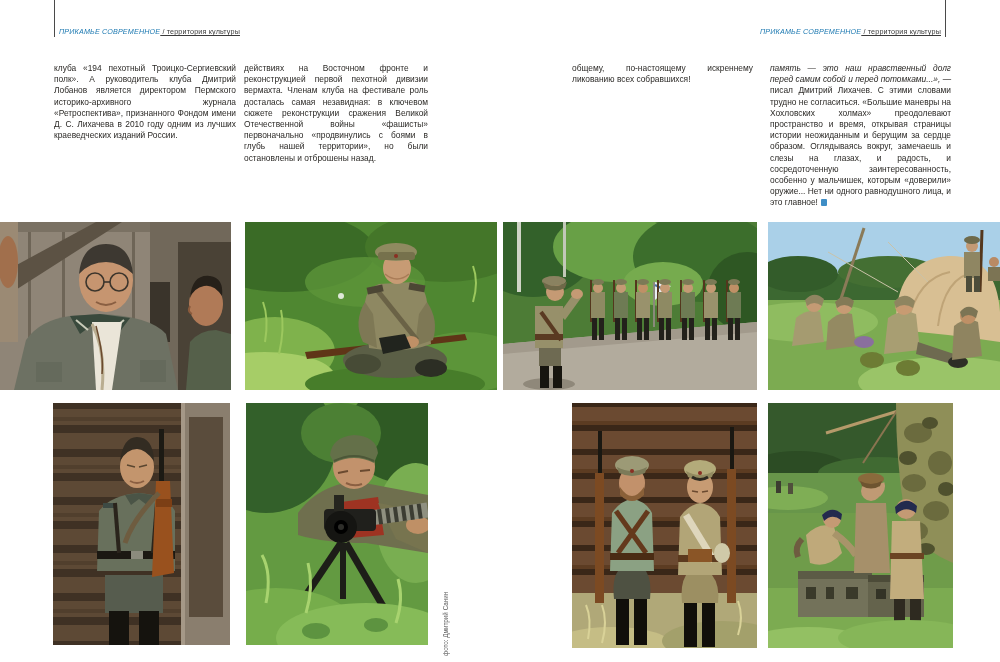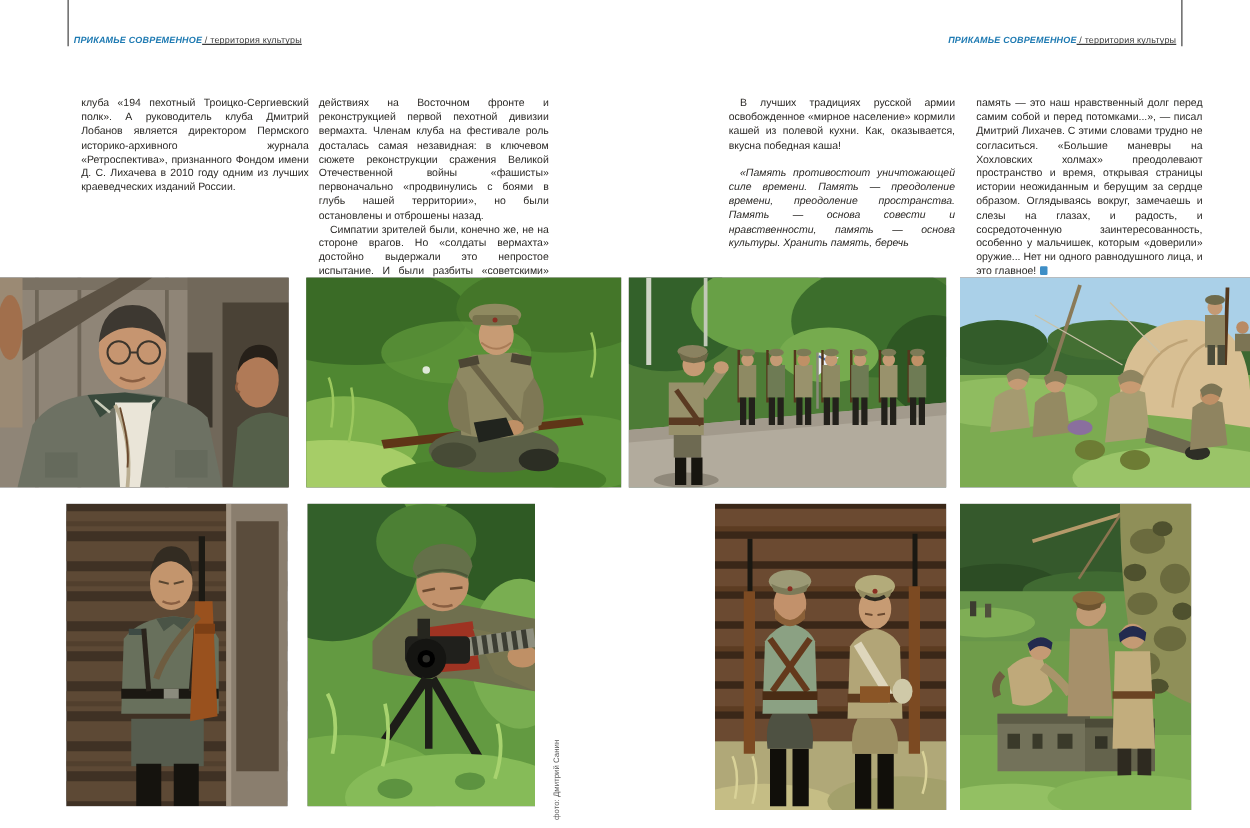--- a/index.html
+++ b/index.html
@@ -5,31 +5,31 @@
   html,body{margin:0;padding:0;background:#ffffff;}
   .spread{
     position:relative;width:1000px;height:662px;background:#ffffff;overflow:hidden;
     font-family:"Liberation Sans",sans-serif;
   }
   .rule{position:absolute;top:0;width:1px;height:37px;background:#4a4a4a;}
   .header{
     position:absolute;top:27px;font-size:7.2px;letter-spacing:.15px;color:#3a3a3a;
     white-space:nowrap;
   }
-  .header .brand{color:#1e7ab2;font-weight:bold;font-style:italic;}
+  .header .brand{color:#1e7ab2;font-weight:normal;font-style:italic;}
   .header .section{color:#3a3a3a;text-decoration:underline;}
   .col{
-    position:absolute;top:77px;font-size:8.4px;line-height:11.2px;color:#2b2926;
-    text-align:justify;hyphens:auto;margin-left:11px;-webkit-hyphens:auto;
+    position:absolute;top:63px;font-size:8.4px;line-height:11.2px;color:#2b2926;
+    text-align:justify;hyphens:auto;-webkit-hyphens:auto;
   }
   .col p{margin:0;}
   .col p.indent{text-indent:9px;}
   .col p.quote{font-style:italic;}
   .col p.gap{margin-top:11px;}
-  .quote-inline{}
+  .quote-inline{font-style:italic;}
   .endmark{
     display:inline-block;width:6.5px;height:6.5px;background:#3e8ec6;
     margin-left:3px;vertical-align:-0.5px;border-radius:1px;
   }
   .photo{position:absolute;overflow:hidden;background:#777;}
   .photo svg{display:block;width:100%;height:100%;}
   .credit{
     position:absolute;left:442px;top:656px;width:88px;font-size:6.3px;color:#5a5a5a;
     transform:rotate(-90deg);transform-origin:0 0;white-space:nowrap;
   }
@@ -46,25 +46,23 @@
   <div class="header" style="right:59px;">
     <span class="brand">ПРИКАМЬЕ СОВРЕМЕННОЕ</span><span class="section"> / территория культуры</span>
   </div>
   <div class="rule" style="left:945px;"></div>
 
   <div class="col" style="left:54px;width:182px;">
     <p>клуба «194 пехотный Троицко-Сергиевский полк». А руководитель клуба Дмитрий Лобанов является директором Пермского историко-архивного журнала «Ретроспектива», признанного Фондом имени Д. С. Лихачева в 2010 году одним из лучших краеведческих изданий России.</p>
   </div>
   <div class="col" style="left:244px;width:184px;">
     <p>действиях на Восточном фронте и реконструкцией первой пехотной дивизии вермахта. Членам клуба на фестивале роль досталась самая незавидная: в ключевом сюжете реконструкции сражения Великой Отечественной войны «фашисты» первоначально «продвинулись с боями в глубь нашей территории», но были остановлены и отброшены назад.</p>
-    <p class="indent">Симпатии зрителей были, конечно же, не на стороне врагов. Но «солдаты вермахта» достойно выдержали это непростое испытание. И были разбиты «советскими» бойцами к все-</p>
   </div>
   <div class="col" style="left:572px;width:181px;">
-    <p class="indent">В лучших традициях русской армии освобожденное «мирное население» кормили кашей из полевой кухни. Как, оказывается, вкусна победная каша!</p>
-    <p class="indent quote gap">«Память противостоит уничтожающей силе времени. Память — преодоление времени, преодоление пространства. Память — основа совести и нравственности, память — основа культуры. Хранить память, беречь</p>
+    <p>общему, по-настоящему искреннему ликованию всех собравшихся!</p>
   </div>
   <div class="col" style="left:770px;width:181px;">
     <p><span class="quote-inline">память — это наш нравственный долг перед самим собой и перед потомками...», </span><span>— писал Дмитрий Лихачев. С этими словами трудно не согласиться. «Большие маневры на Хохловских холмах» преодолевают пространство и время, открывая страницы истории неожиданным и берущим за сердце образом. Оглядываясь вокруг, замечаешь и слезы на глазах, и радость, и сосредоточенную заинтересованность, особенно у мальчишек, которым «доверили» оружие... Нет ни одного равнодушного лица, и это главное!</span><span class="endmark"></span></p>
   </div>
 
   <div class="photo" style="left:0;top:222px;width:231px;height:168px;">
     <svg viewBox="0 0 231 168" preserveAspectRatio="none">
       <rect width="231" height="168" fill="#8f8577"></rect>
       <rect x="28" width="3" height="168" fill="#6e6557"></rect>
       <rect x="62" width="3" height="168" fill="#6e6557"></rect>

